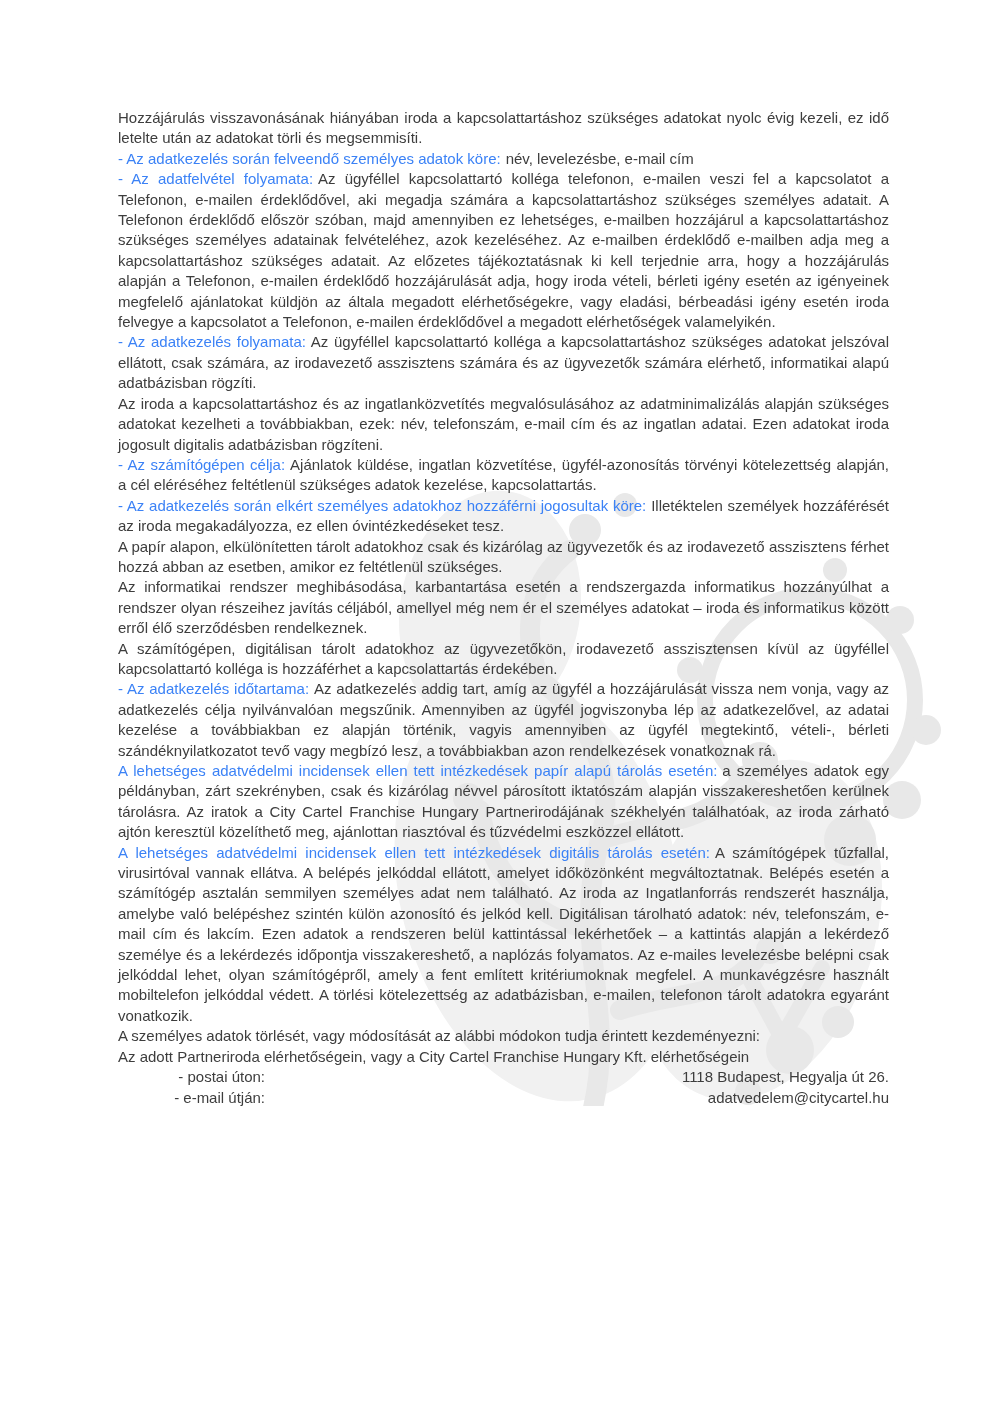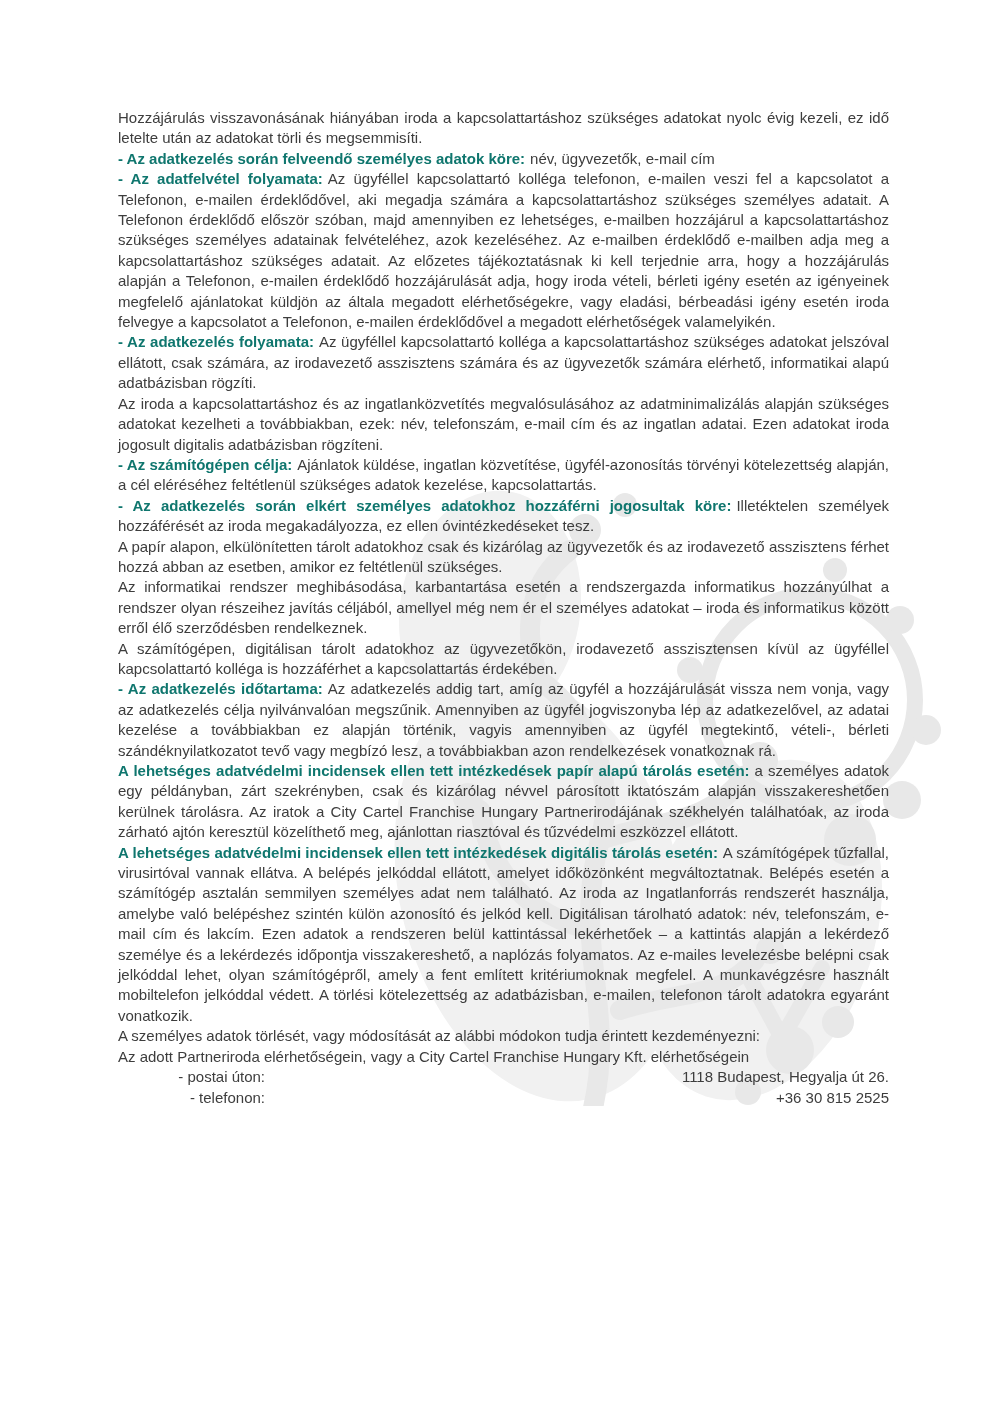--- a/index.html
+++ b/index.html
@@ -25,21 +25,21 @@
     left: 118px;
     top: 108px;
     width: 771px;
     z-index: 1;
     color: #3d3d3d;
     font-size: 15px;
     line-height: 20.4px;
     text-align: justify;
   }
   .para { margin: 0; }
-  .para .lead { font-weight: 700; color: #0f766e; }
+  .para .lead { font-weight: 400; color: #3b82f6; }
   .para .lead:not(:empty) { padding-right: 0.33em; }
   .contact-row { display: flex; text-align: right; }
   .contact-label { width: 147px; flex-shrink: 0; }
   .contact-value { flex: 1; }
   .section-heading {
     margin-top: 37px;
     font-weight: 700;
     color: #2b2b2b;
     font-size: 21px;
     line-height: 21px;
@@ -91,40 +91,44 @@
       <circle cx="458" cy="722" r="13"></circle>
       <circle cx="295" cy="160" r="16"></circle>
       <circle cx="335" cy="135" r="12"></circle>
       <circle cx="400" cy="300" r="13"></circle>
     </g>
   </svg>
 
   <div class="content">
 
     <p class="para"><b class="lead"></b><span>Hozzájárulás visszavonásának hiányában iroda a kapcsolattartáshoz szükséges adatokat nyolc évig kezeli, ez idő letelte után az adatokat törli és megsemmisíti.</span></p>
-    <p class="para"><b class="lead">- Az adatkezelés során felveendő személyes adatok köre:</b><span>név, ügyvezetők, e-mail cím</span></p>
+    <p class="para"><b class="lead">- Az adatkezelés során felveendő személyes adatok köre:</b><span>név, levelezésbe, e-mail cím</span></p>
     <p class="para"><b class="lead">- Az adatfelvétel folyamata:</b><span>Az ügyféllel kapcsolattartó kolléga telefonon, e-mailen veszi fel a kapcsolatot a Telefonon, e-mailen érdeklődővel, aki megadja számára a kapcsolattartáshoz szükséges személyes adatait. A Telefonon érdeklődő először szóban, majd amennyiben ez lehetséges, e-mailben hozzájárul a kapcsolattartáshoz szükséges személyes adatainak felvételéhez, azok kezeléséhez. Az e-mailben érdeklődő e-mailben adja meg a kapcsolattartáshoz szükséges adatait. Az előzetes tájékoztatásnak ki kell terjednie arra, hogy a hozzájárulás alapján a Telefonon, e-mailen érdeklődő hozzájárulását adja, hogy iroda vételi, bérleti igény esetén az igényeinek megfelelő ajánlatokat küldjön az általa megadott elérhetőségekre, vagy eladási, bérbeadási igény esetén iroda felvegye a kapcsolatot a Telefonon, e-mailen érdeklődővel a megadott elérhetőségek valamelyikén.</span></p>
     <p class="para"><b class="lead">- Az adatkezelés folyamata:</b><span>Az ügyféllel kapcsolattartó kolléga a kapcsolattartáshoz szükséges adatokat jelszóval ellátott, csak számára, az irodavezető asszisztens számára és az ügyvezetők számára elérhető, informatikai alapú adatbázisban rögzíti.</span></p>
     <p class="para"><b class="lead"></b><span>Az iroda a kapcsolattartáshoz és az ingatlanközvetítés megvalósulásához az adatminimalizálás alapján szükséges adatokat kezelheti a továbbiakban, ezek: név, telefonszám, e-mail cím és az ingatlan adatai. Ezen adatokat iroda jogosult digitalis adatbázisban rögzíteni.</span></p>
     <p class="para"><b class="lead">- Az számítógépen célja:</b><span>Ajánlatok küldése, ingatlan közvetítése, ügyfél-azonosítás törvényi kötelezettség alapján, a cél eléréséhez feltétlenül szükséges adatok kezelése, kapcsolattartás.</span></p>
     <p class="para"><b class="lead">- Az adatkezelés során elkért személyes adatokhoz hozzáférni jogosultak köre:</b><span>Illetéktelen személyek hozzáférését az iroda megakadályozza, ez ellen óvintézkedéseket tesz.</span></p>
     <p class="para"><b class="lead"></b><span>A papír alapon, elkülönítetten tárolt adatokhoz csak és kizárólag az ügyvezetők és az irodavezető asszisztens férhet hozzá abban az esetben, amikor ez feltétlenül szükséges.</span></p>
     <p class="para"><b class="lead"></b><span>Az informatikai rendszer meghibásodása, karbantartása esetén a rendszergazda informatikus hozzányúlhat a rendszer olyan részeihez javítás céljából, amellyel még nem ér el személyes adatokat – iroda és informatikus között erről élő szerződésben rendelkeznek.</span></p>
     <p class="para"><b class="lead"></b><span>A számítógépen, digitálisan tárolt adatokhoz az ügyvezetőkön, irodavezető asszisztensen kívül az ügyféllel kapcsolattartó kolléga is hozzáférhet a kapcsolattartás érdekében.</span></p>
     <p class="para"><b class="lead">- Az adatkezelés időtartama:</b><span>Az adatkezelés addig tart, amíg az ügyfél a hozzájárulását vissza nem vonja, vagy az adatkezelés célja nyilvánvalóan megszűnik. Amennyiben az ügyfél jogviszonyba lép az adatkezelővel, az adatai kezelése a továbbiakban ez alapján történik, vagyis amennyiben az ügyfél megtekintő, vételi-, bérleti szándéknyilatkozatot tevő vagy megbízó lesz, a továbbiakban azon rendelkezések vonatkoznak rá.</span></p>
     <p class="para"><b class="lead">A lehetséges adatvédelmi incidensek ellen tett intézkedések papír alapú tárolás esetén:</b><span>a személyes adatok egy példányban, zárt szekrényben, csak és kizárólag névvel párosított iktatószám alapján visszakereshetően kerülnek tárolásra. Az iratok a City Cartel Franchise Hungary Partnerirodájának székhelyén találhatóak, az iroda zárható ajtón keresztül közelíthető meg, ajánlottan riasztóval és tűzvédelmi eszközzel ellátott.</span></p>
     <p class="para"><b class="lead">A lehetséges adatvédelmi incidensek ellen tett intézkedések digitális tárolás esetén:</b><span>A számítógépek tűzfallal, virusirtóval vannak ellátva. A belépés jelkóddal ellátott, amelyet időközönként megváltoztatnak. Belépés esetén a számítógép asztalán semmilyen személyes adat nem található. Az iroda az Ingatlanforrás rendszerét használja, amelybe való belépéshez szintén külön azonosító és jelkód kell. Digitálisan tárolható adatok: név, telefonszám, e-mail cím és lakcím. Ezen adatok a rendszeren belül kattintással lekérhetőek – a kattintás alapján a lekérdező személye és a lekérdezés időpontja visszakereshető, a naplózás folyamatos. Az e-mailes levelezésbe belépni csak jelkóddal lehet, olyan számítógépről, amely a fent említett kritériumoknak megfelel. A munkavégzésre használt mobiltelefon jelkóddal védett. A törlési kötelezettség az adatbázisban, e-mailen, telefonon tárolt adatokra egyaránt vonatkozik.</span></p>
     <p class="para"><b class="lead"></b><span>A személyes adatok törlését, vagy módosítását az alábbi módokon tudja érintett kezdeményezni:</span></p>
     <p class="para"><b class="lead"></b><span>Az adott Partneriroda elérhetőségein, vagy a City Cartel Franchise Hungary Kft. elérhetőségein</span></p>
 
     <div class="contact-row">
       <span class="contact-label">- postai úton:</span>
       <span class="contact-value">1118 Budapest, Hegyalja út 26.</span>
     </div>
     <div class="contact-row">
+      <span class="contact-label">- e-mail útján:</span>
+      <span class="contact-value">adatvedelem@citycartel.hu</span>
+    </div>
+    <div class="contact-row">
       <span class="contact-label">- telefonon:</span>
       <span class="contact-value">+36 30 815 2525</span>
     </div>
 
     <div class="section-heading">
       <span class="sec-num">4.1.3</span><span class="sec-title">Megtekintőre vonatkozó rendelkezések</span>
     </div>
 
 
   </div>

